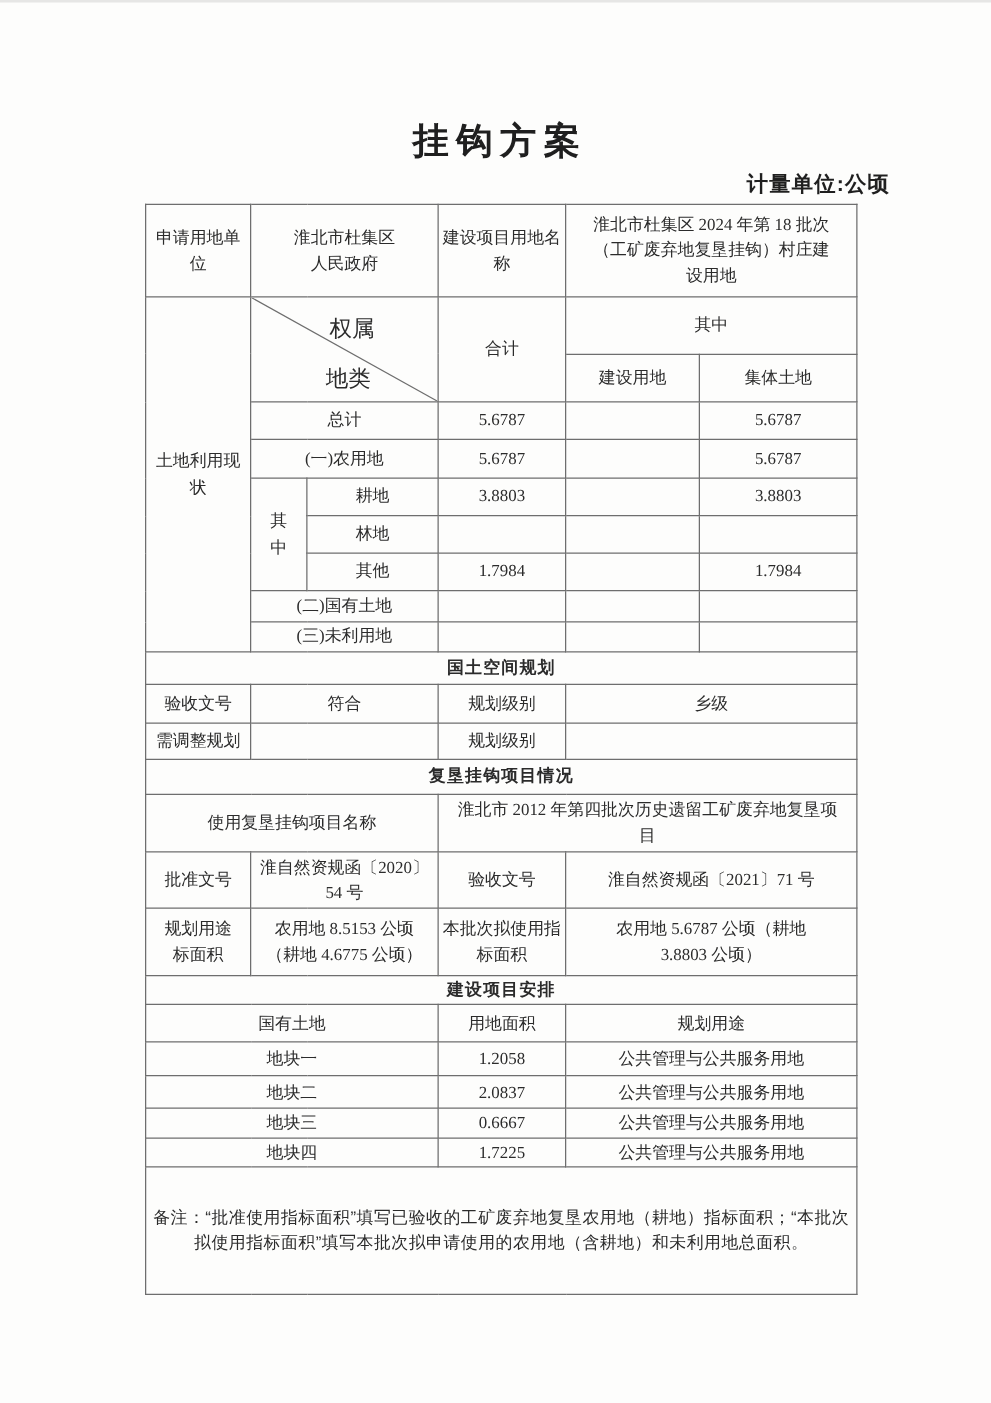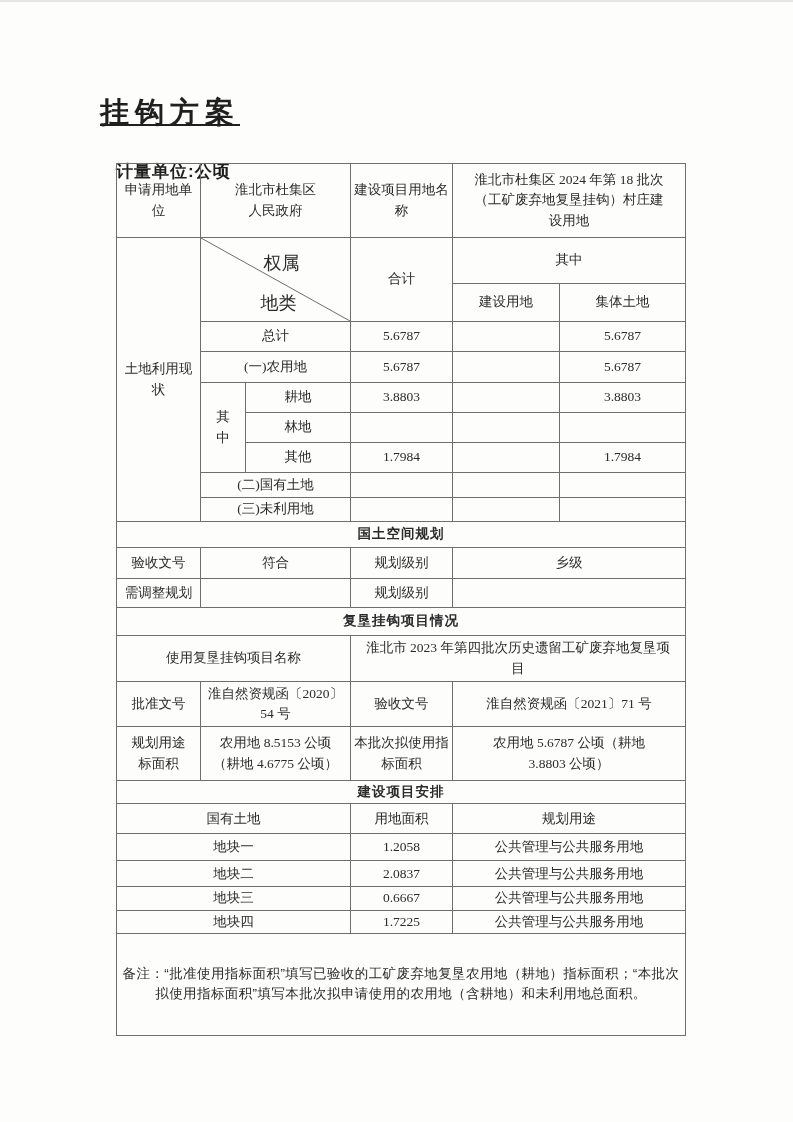--- a/index.html
+++ b/index.html
@@ -3,28 +3,28 @@
 <meta charset="utf-8">
 <style>
   html,body{margin:0;padding:0;}
   body{
     width:793px;height:1122px;background:#fdfdfc;
     font-family:"Liberation Serif", serif;color:#2b2b2b;
     position:relative;overflow:hidden;
   }
   .scan-edge{position:absolute;top:0;left:0;width:100%;height:2px;background:#dcdcdc;opacity:.7;}
   .page-title{
-    position:absolute;top:93px;left:100px;width:600px;text-align:left;
+    position:absolute;top:93px;left:100px;width:600px;text-align:center;
     font-family:"Liberation Sans", sans-serif;font-weight:700;
-    font-size:29px;letter-spacing:6px;color:#1f1f1f;text-decoration:underline;
+    font-size:29px;letter-spacing:6px;color:#1f1f1f;
   }
   .unit-note{
-    position:absolute;top:136px;left:116px;width:596px;
+    position:absolute;top:136px;left:116px;width:596px;text-align:right;
     font-family:"Liberation Sans", sans-serif;font-weight:700;
-    font-size:17px;color:#1f1f1f;letter-spacing:1px;margin-top:24px;
+    font-size:17px;color:#1f1f1f;letter-spacing:1px;
   }
   table.doc{
     position:absolute;top:163px;left:116px;width:569px;
     border-collapse:collapse;table-layout:fixed;
   }
   table.doc td{
     border:1px solid #6e6e6e;
     text-align:center;vertical-align:middle;
     font-size:13.5px;line-height:1.5;
     padding:1px 2px;
@@ -159,21 +159,21 @@
     <td colspan="2"></td>
     <td>规划级别</td>
     <td colspan="2"></td>
   </tr>
 
   <tr style="height:28px">
     <td colspan="6" class="sec">复垦挂钩项目情况</td>
   </tr>
   <tr style="height:46px">
     <td colspan="3">使用复垦挂钩项目名称</td>
-    <td colspan="3">淮北市 2023 年第四批次历史遗留工矿废弃地复垦项
+    <td colspan="3">淮北市 2012 年第四批次历史遗留工矿废弃地复垦项
 目</td>
   </tr>
   <tr style="height:45px">
     <td>批准文号</td>
     <td colspan="2">淮自然资规函〔2020〕
 54 号</td>
     <td>验收文号</td>
     <td colspan="2">淮自然资规函〔2021〕71 号</td>
   </tr>
   <tr style="height:54px">

